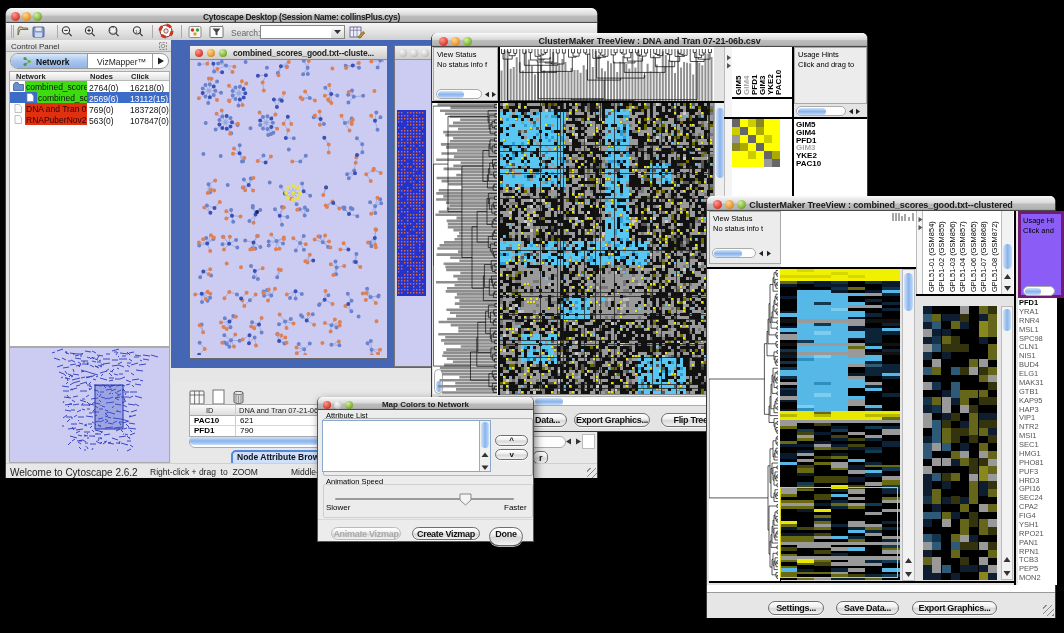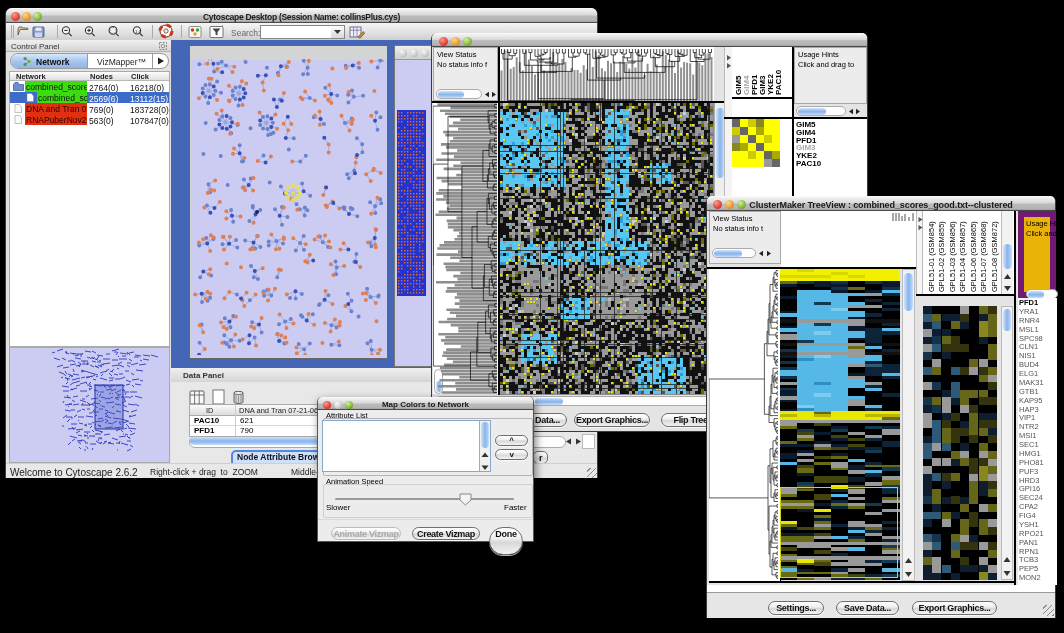--- a/index.html
+++ b/index.html
@@ -177,27 +177,30 @@
     <div class="abs" style="left:223px;top:5px;width:210px;height:320px;background:#c6c6e8;border:1px solid #777">
       <div class="abs" style="left:0;top:0;width:100%;height:13px;background:linear-gradient(#efefef,#cfcfcf);border-bottom:1px solid #999">
         <div class="light lgr" style="left:4px;top:2.5px;width:8px;height:8px"></div>
         <div class="light lgr" style="left:15px;top:2.5px;width:8px;height:8px"></div>
         <div class="light lgr" style="left:26px;top:2.5px;width:8px;height:8px"></div>
       </div>
       <div class="abs" style="left:0;top:14px;right:0;bottom:0;background:#ccccf2"></div>
     </div>
 
     <div class="abs" style="left:18px;top:5px;width:197px;height:312px;background:#d4d4d4;border:1px solid #666">
+      <div class="abs" style="left:0;top:0;width:100%;height:13px;background:linear-gradient(#f2f2f2,#cdcdcd);border-bottom:1px solid #888">
+        <div class="light lr" style="left:5px;top:2.5px;width:8px;height:8px"></div>
+        <div class="light lo" style="left:17px;top:2.5px;width:8px;height:8px"></div>
+        <div class="light lg" style="left:29px;top:2.5px;width:8px;height:8px"></div>
+        <div class="tt abs" style="left:30px;right:0;top:2px;text-align:center;font-size:8.5px;font-weight:bold;color:#222;letter-spacing:-0.2px">combined_scores_good.txt--cluste...</div>
+      </div>
       <div class="abs" style="left:1px;top:14px;width:196px;height:297px;background:#ccccf2"></div>
     </div>
   </div>
 
-  <div class="abs" style="left:165px;top:360px;width:426px;height:14px;background:linear-gradient(#f0f0f0,#d5d5d5);border-bottom:1px solid #b0b0b0">
-    <span class="abs" style="left:12px;top:2.5px;font-size:8px;font-weight:bold;color:#333">Data Panel</span>
-  </div>
   <div class="abs" style="left:165px;top:374px;width:426px;height:81px;background:#e8e8e8">
     <svg class="abs" style="left:18px;top:6px" width="80" height="20">
       <rect x="1" y="3" width="14" height="13" rx="1" fill="#f8f8f8" stroke="#555" stroke-width="0.9"></rect>
       <path d="M1 7h14M5.6 3v13M10.2 3v13" stroke="#555" stroke-width="0.8"></path>
       <rect x="24" y="2" width="11" height="14" fill="#fff" stroke="#666" stroke-width="0.9"></rect>
       <path d="M45 5c0-2 9-2 9 0v9c0 2-9 2-9 0z" fill="#d8d8d8" stroke="#555" stroke-width="0.9"></path>
       <ellipse cx="49.5" cy="5" rx="4.5" ry="1.6" fill="#eee" stroke="#555" stroke-width="0.8"></ellipse>
       <path d="M47 7v8M49.5 7.5v8M52 7v8" stroke="#777" stroke-width="0.7"></path>
     </svg>
 
@@ -252,20 +255,21 @@
   </svg>
 <svg class="abs" style="left:397px;top:110px" width="29" height="186">
     <rect width="29" height="186" fill="#2333cc"></rect>
     <path fill="#d86a40" d="M1 2h1.4v1.4h-1.4zM4 2h1.4v1.4h-1.4zM10 2h1.4v1.4h-1.4zM13 2h1.4v1.4h-1.4zM16 2h1.4v1.4h-1.4zM19 2h1.4v1.4h-1.4zM22 2h1.4v1.4h-1.4zM25 2h1.4v1.4h-1.4zM1 5h1.4v1.4h-1.4zM4 5h1.4v1.4h-1.4zM7 5h1.4v1.4h-1.4zM10 5h1.4v1.4h-1.4zM16 5h1.4v1.4h-1.4zM19 5h1.4v1.4h-1.4zM1 8h1.4v1.4h-1.4zM4 8h1.4v1.4h-1.4zM7 8h1.4v1.4h-1.4zM10 8h1.4v1.4h-1.4zM13 8h1.4v1.4h-1.4zM16 8h1.4v1.4h-1.4zM19 8h1.4v1.4h-1.4zM22 8h1.4v1.4h-1.4zM25 8h1.4v1.4h-1.4zM1 11h1.4v1.4h-1.4zM4 11h1.4v1.4h-1.4zM10 11h1.4v1.4h-1.4zM13 11h1.4v1.4h-1.4zM16 11h1.4v1.4h-1.4zM19 11h1.4v1.4h-1.4zM22 11h1.4v1.4h-1.4zM25 11h1.4v1.4h-1.4zM10 14h1.4v1.4h-1.4zM13 14h1.4v1.4h-1.4zM16 14h1.4v1.4h-1.4zM19 14h1.4v1.4h-1.4zM22 14h1.4v1.4h-1.4zM25 14h1.4v1.4h-1.4zM1 17h1.4v1.4h-1.4zM7 17h1.4v1.4h-1.4zM16 17h1.4v1.4h-1.4zM19 17h1.4v1.4h-1.4zM25 17h1.4v1.4h-1.4zM4 20h1.4v1.4h-1.4zM7 20h1.4v1.4h-1.4zM10 20h1.4v1.4h-1.4zM13 20h1.4v1.4h-1.4zM16 20h1.4v1.4h-1.4zM19 20h1.4v1.4h-1.4zM22 20h1.4v1.4h-1.4zM1 23h1.4v1.4h-1.4zM4 23h1.4v1.4h-1.4zM7 23h1.4v1.4h-1.4zM10 23h1.4v1.4h-1.4zM13 23h1.4v1.4h-1.4zM16 23h1.4v1.4h-1.4zM19 23h1.4v1.4h-1.4zM22 23h1.4v1.4h-1.4zM25 23h1.4v1.4h-1.4zM1 26h1.4v1.4h-1.4zM4 26h1.4v1.4h-1.4zM7 26h1.4v1.4h-1.4zM10 26h1.4v1.4h-1.4zM13 26h1.4v1.4h-1.4zM16 26h1.4v1.4h-1.4zM19 26h1.4v1.4h-1.4zM22 26h1.4v1.4h-1.4zM4 29h1.4v1.4h-1.4zM10 29h1.4v1.4h-1.4zM13 29h1.4v1.4h-1.4zM19 29h1.4v1.4h-1.4zM22 29h1.4v1.4h-1.4zM1 32h1.4v1.4h-1.4zM4 32h1.4v1.4h-1.4zM7 32h1.4v1.4h-1.4zM10 32h1.4v1.4h-1.4zM13 32h1.4v1.4h-1.4zM16 32h1.4v1.4h-1.4zM19 32h1.4v1.4h-1.4zM22 32h1.4v1.4h-1.4zM25 32h1.4v1.4h-1.4zM1 35h1.4v1.4h-1.4zM4 35h1.4v1.4h-1.4zM7 35h1.4v1.4h-1.4zM13 35h1.4v1.4h-1.4zM16 35h1.4v1.4h-1.4zM22 35h1.4v1.4h-1.4zM25 35h1.4v1.4h-1.4zM7 38h1.4v1.4h-1.4zM10 38h1.4v1.4h-1.4zM13 38h1.4v1.4h-1.4zM19 38h1.4v1.4h-1.4zM1 41h1.4v1.4h-1.4zM4 41h1.4v1.4h-1.4zM7 41h1.4v1.4h-1.4zM10 41h1.4v1.4h-1.4zM16 41h1.4v1.4h-1.4zM19 41h1.4v1.4h-1.4zM22 41h1.4v1.4h-1.4zM1 44h1.4v1.4h-1.4zM4 44h1.4v1.4h-1.4zM7 44h1.4v1.4h-1.4zM10 44h1.4v1.4h-1.4zM13 44h1.4v1.4h-1.4zM16 44h1.4v1.4h-1.4zM19 44h1.4v1.4h-1.4zM25 44h1.4v1.4h-1.4zM1 47h1.4v1.4h-1.4zM7 47h1.4v1.4h-1.4zM10 47h1.4v1.4h-1.4zM13 47h1.4v1.4h-1.4zM16 47h1.4v1.4h-1.4zM19 47h1.4v1.4h-1.4zM22 47h1.4v1.4h-1.4zM25 47h1.4v1.4h-1.4zM1 50h1.4v1.4h-1.4zM4 50h1.4v1.4h-1.4zM7 50h1.4v1.4h-1.4zM16 50h1.4v1.4h-1.4zM19 50h1.4v1.4h-1.4zM22 50h1.4v1.4h-1.4zM25 50h1.4v1.4h-1.4zM1 53h1.4v1.4h-1.4zM4 53h1.4v1.4h-1.4zM10 53h1.4v1.4h-1.4zM16 53h1.4v1.4h-1.4zM19 53h1.4v1.4h-1.4zM22 53h1.4v1.4h-1.4zM25 53h1.4v1.4h-1.4zM1 56h1.4v1.4h-1.4zM7 56h1.4v1.4h-1.4zM10 56h1.4v1.4h-1.4zM13 56h1.4v1.4h-1.4zM19 56h1.4v1.4h-1.4zM22 56h1.4v1.4h-1.4zM25 56h1.4v1.4h-1.4zM4 59h1.4v1.4h-1.4zM7 59h1.4v1.4h-1.4zM16 59h1.4v1.4h-1.4zM19 59h1.4v1.4h-1.4zM25 59h1.4v1.4h-1.4zM1 62h1.4v1.4h-1.4zM4 62h1.4v1.4h-1.4zM7 62h1.4v1.4h-1.4zM10 62h1.4v1.4h-1.4zM13 62h1.4v1.4h-1.4zM16 62h1.4v1.4h-1.4zM25 62h1.4v1.4h-1.4zM1 65h1.4v1.4h-1.4zM4 65h1.4v1.4h-1.4zM7 65h1.4v1.4h-1.4zM10 65h1.4v1.4h-1.4zM16 65h1.4v1.4h-1.4zM19 65h1.4v1.4h-1.4zM22 65h1.4v1.4h-1.4zM25 65h1.4v1.4h-1.4zM1 68h1.4v1.4h-1.4zM4 68h1.4v1.4h-1.4zM7 68h1.4v1.4h-1.4zM10 68h1.4v1.4h-1.4zM13 68h1.4v1.4h-1.4zM19 68h1.4v1.4h-1.4zM22 68h1.4v1.4h-1.4zM25 68h1.4v1.4h-1.4zM1 71h1.4v1.4h-1.4zM4 71h1.4v1.4h-1.4zM7 71h1.4v1.4h-1.4zM13 71h1.4v1.4h-1.4zM16 71h1.4v1.4h-1.4zM22 71h1.4v1.4h-1.4zM25 71h1.4v1.4h-1.4zM1 74h1.4v1.4h-1.4zM4 74h1.4v1.4h-1.4zM16 74h1.4v1.4h-1.4zM19 74h1.4v1.4h-1.4zM22 74h1.4v1.4h-1.4zM25 74h1.4v1.4h-1.4zM1 77h1.4v1.4h-1.4zM10 77h1.4v1.4h-1.4zM16 77h1.4v1.4h-1.4zM19 77h1.4v1.4h-1.4zM22 77h1.4v1.4h-1.4zM25 77h1.4v1.4h-1.4zM1 80h1.4v1.4h-1.4zM4 80h1.4v1.4h-1.4zM7 80h1.4v1.4h-1.4zM10 80h1.4v1.4h-1.4zM13 80h1.4v1.4h-1.4zM22 80h1.4v1.4h-1.4zM25 80h1.4v1.4h-1.4zM1 83h1.4v1.4h-1.4zM7 83h1.4v1.4h-1.4zM10 83h1.4v1.4h-1.4zM13 83h1.4v1.4h-1.4zM16 83h1.4v1.4h-1.4zM19 83h1.4v1.4h-1.4zM22 83h1.4v1.4h-1.4zM25 83h1.4v1.4h-1.4zM1 86h1.4v1.4h-1.4zM4 86h1.4v1.4h-1.4zM10 86h1.4v1.4h-1.4zM13 86h1.4v1.4h-1.4zM16 86h1.4v1.4h-1.4zM19 86h1.4v1.4h-1.4zM22 86h1.4v1.4h-1.4zM25 86h1.4v1.4h-1.4zM1 89h1.4v1.4h-1.4zM10 89h1.4v1.4h-1.4zM13 89h1.4v1.4h-1.4zM16 89h1.4v1.4h-1.4zM19 89h1.4v1.4h-1.4zM22 89h1.4v1.4h-1.4zM25 89h1.4v1.4h-1.4zM1 92h1.4v1.4h-1.4zM4 92h1.4v1.4h-1.4zM7 92h1.4v1.4h-1.4zM10 92h1.4v1.4h-1.4zM13 92h1.4v1.4h-1.4zM16 92h1.4v1.4h-1.4zM19 92h1.4v1.4h-1.4zM22 92h1.4v1.4h-1.4zM25 92h1.4v1.4h-1.4zM1 95h1.4v1.4h-1.4zM7 95h1.4v1.4h-1.4zM13 95h1.4v1.4h-1.4zM16 95h1.4v1.4h-1.4zM19 95h1.4v1.4h-1.4zM22 95h1.4v1.4h-1.4zM1 98h1.4v1.4h-1.4zM4 98h1.4v1.4h-1.4zM10 98h1.4v1.4h-1.4zM16 98h1.4v1.4h-1.4zM19 98h1.4v1.4h-1.4zM22 98h1.4v1.4h-1.4zM25 98h1.4v1.4h-1.4zM4 101h1.4v1.4h-1.4zM7 101h1.4v1.4h-1.4zM10 101h1.4v1.4h-1.4zM22 101h1.4v1.4h-1.4zM25 101h1.4v1.4h-1.4zM1 104h1.4v1.4h-1.4zM10 104h1.4v1.4h-1.4zM13 104h1.4v1.4h-1.4zM16 104h1.4v1.4h-1.4zM19 104h1.4v1.4h-1.4zM22 104h1.4v1.4h-1.4zM25 104h1.4v1.4h-1.4zM1 107h1.4v1.4h-1.4zM7 107h1.4v1.4h-1.4zM10 107h1.4v1.4h-1.4zM13 107h1.4v1.4h-1.4zM16 107h1.4v1.4h-1.4zM19 107h1.4v1.4h-1.4zM22 107h1.4v1.4h-1.4zM25 107h1.4v1.4h-1.4zM1 110h1.4v1.4h-1.4zM4 110h1.4v1.4h-1.4zM10 110h1.4v1.4h-1.4zM16 110h1.4v1.4h-1.4zM22 110h1.4v1.4h-1.4zM25 110h1.4v1.4h-1.4zM1 113h1.4v1.4h-1.4zM4 113h1.4v1.4h-1.4zM7 113h1.4v1.4h-1.4zM10 113h1.4v1.4h-1.4zM13 113h1.4v1.4h-1.4zM19 113h1.4v1.4h-1.4zM22 113h1.4v1.4h-1.4zM25 113h1.4v1.4h-1.4zM7 116h1.4v1.4h-1.4zM16 116h1.4v1.4h-1.4zM19 116h1.4v1.4h-1.4zM22 116h1.4v1.4h-1.4zM25 116h1.4v1.4h-1.4zM1 119h1.4v1.4h-1.4zM4 119h1.4v1.4h-1.4zM7 119h1.4v1.4h-1.4zM13 119h1.4v1.4h-1.4zM16 119h1.4v1.4h-1.4zM22 119h1.4v1.4h-1.4zM25 119h1.4v1.4h-1.4zM1 122h1.4v1.4h-1.4zM4 122h1.4v1.4h-1.4zM7 122h1.4v1.4h-1.4zM10 122h1.4v1.4h-1.4zM19 122h1.4v1.4h-1.4zM22 122h1.4v1.4h-1.4zM25 122h1.4v1.4h-1.4zM1 125h1.4v1.4h-1.4zM10 125h1.4v1.4h-1.4zM13 125h1.4v1.4h-1.4zM16 125h1.4v1.4h-1.4zM19 125h1.4v1.4h-1.4zM25 125h1.4v1.4h-1.4zM1 128h1.4v1.4h-1.4zM4 128h1.4v1.4h-1.4zM7 128h1.4v1.4h-1.4zM10 128h1.4v1.4h-1.4zM13 128h1.4v1.4h-1.4zM16 128h1.4v1.4h-1.4zM19 128h1.4v1.4h-1.4zM22 128h1.4v1.4h-1.4zM25 128h1.4v1.4h-1.4zM1 131h1.4v1.4h-1.4zM4 131h1.4v1.4h-1.4zM7 131h1.4v1.4h-1.4zM10 131h1.4v1.4h-1.4zM13 131h1.4v1.4h-1.4zM16 131h1.4v1.4h-1.4zM19 131h1.4v1.4h-1.4zM22 131h1.4v1.4h-1.4zM25 131h1.4v1.4h-1.4zM1 134h1.4v1.4h-1.4zM4 134h1.4v1.4h-1.4zM7 134h1.4v1.4h-1.4zM10 134h1.4v1.4h-1.4zM13 134h1.4v1.4h-1.4zM16 134h1.4v1.4h-1.4zM22 134h1.4v1.4h-1.4zM1 137h1.4v1.4h-1.4zM4 137h1.4v1.4h-1.4zM13 137h1.4v1.4h-1.4zM16 137h1.4v1.4h-1.4zM22 137h1.4v1.4h-1.4zM4 140h1.4v1.4h-1.4zM7 140h1.4v1.4h-1.4zM10 140h1.4v1.4h-1.4zM13 140h1.4v1.4h-1.4zM16 140h1.4v1.4h-1.4zM22 140h1.4v1.4h-1.4zM25 140h1.4v1.4h-1.4zM1 143h1.4v1.4h-1.4zM4 143h1.4v1.4h-1.4zM7 143h1.4v1.4h-1.4zM10 143h1.4v1.4h-1.4zM13 143h1.4v1.4h-1.4zM16 143h1.4v1.4h-1.4zM25 143h1.4v1.4h-1.4zM1 146h1.4v1.4h-1.4zM4 146h1.4v1.4h-1.4zM7 146h1.4v1.4h-1.4zM10 146h1.4v1.4h-1.4zM13 146h1.4v1.4h-1.4zM16 146h1.4v1.4h-1.4zM19 146h1.4v1.4h-1.4zM22 146h1.4v1.4h-1.4zM25 146h1.4v1.4h-1.4zM1 149h1.4v1.4h-1.4zM4 149h1.4v1.4h-1.4zM7 149h1.4v1.4h-1.4zM10 149h1.4v1.4h-1.4zM13 149h1.4v1.4h-1.4zM25 149h1.4v1.4h-1.4zM1 152h1.4v1.4h-1.4zM7 152h1.4v1.4h-1.4zM10 152h1.4v1.4h-1.4zM13 152h1.4v1.4h-1.4zM16 152h1.4v1.4h-1.4zM19 152h1.4v1.4h-1.4zM22 152h1.4v1.4h-1.4zM25 152h1.4v1.4h-1.4zM1 155h1.4v1.4h-1.4zM4 155h1.4v1.4h-1.4zM10 155h1.4v1.4h-1.4zM13 155h1.4v1.4h-1.4zM16 155h1.4v1.4h-1.4zM19 155h1.4v1.4h-1.4zM22 155h1.4v1.4h-1.4zM25 155h1.4v1.4h-1.4zM1 158h1.4v1.4h-1.4zM4 158h1.4v1.4h-1.4zM13 158h1.4v1.4h-1.4zM19 158h1.4v1.4h-1.4zM22 158h1.4v1.4h-1.4zM25 158h1.4v1.4h-1.4zM1 161h1.4v1.4h-1.4zM10 161h1.4v1.4h-1.4zM16 161h1.4v1.4h-1.4zM19 161h1.4v1.4h-1.4zM25 161h1.4v1.4h-1.4zM7 164h1.4v1.4h-1.4zM10 164h1.4v1.4h-1.4zM13 164h1.4v1.4h-1.4zM16 164h1.4v1.4h-1.4zM19 164h1.4v1.4h-1.4zM22 164h1.4v1.4h-1.4zM25 164h1.4v1.4h-1.4zM1 167h1.4v1.4h-1.4zM4 167h1.4v1.4h-1.4zM7 167h1.4v1.4h-1.4zM10 167h1.4v1.4h-1.4zM13 167h1.4v1.4h-1.4zM16 167h1.4v1.4h-1.4zM22 167h1.4v1.4h-1.4zM25 167h1.4v1.4h-1.4zM1 170h1.4v1.4h-1.4zM4 170h1.4v1.4h-1.4zM7 170h1.4v1.4h-1.4zM10 170h1.4v1.4h-1.4zM16 170h1.4v1.4h-1.4zM19 170h1.4v1.4h-1.4zM22 170h1.4v1.4h-1.4zM1 173h1.4v1.4h-1.4zM4 173h1.4v1.4h-1.4zM7 173h1.4v1.4h-1.4zM10 173h1.4v1.4h-1.4zM13 173h1.4v1.4h-1.4zM16 173h1.4v1.4h-1.4zM19 173h1.4v1.4h-1.4zM22 173h1.4v1.4h-1.4zM25 173h1.4v1.4h-1.4zM1 176h1.4v1.4h-1.4zM7 176h1.4v1.4h-1.4zM10 176h1.4v1.4h-1.4zM16 176h1.4v1.4h-1.4zM22 176h1.4v1.4h-1.4zM1 179h1.4v1.4h-1.4zM4 179h1.4v1.4h-1.4zM7 179h1.4v1.4h-1.4zM10 179h1.4v1.4h-1.4zM16 179h1.4v1.4h-1.4zM19 179h1.4v1.4h-1.4zM22 179h1.4v1.4h-1.4zM25 179h1.4v1.4h-1.4zM1 182h1.4v1.4h-1.4zM4 182h1.4v1.4h-1.4zM10 182h1.4v1.4h-1.4zM13 182h1.4v1.4h-1.4zM16 182h1.4v1.4h-1.4zM19 182h1.4v1.4h-1.4zM22 182h1.4v1.4h-1.4zM25 182h1.4v1.4h-1.4z"></path>
   </svg>
 <div class="win" id="tv1" style="left:431px;top:33px;width:437px;height:399px;background:#e4e4e4;border-radius:6px 6px 0 0;border:1px solid #3a3a3a;border-top:none">
   <div class="titlebar" style="height:14px;border-radius:5px 5px 0 0">
     <div class="light lr" style="left:7px;top:3px;width:9px;height:9px"></div>
     <div class="light lo" style="left:19px;top:3px;width:9px;height:9px"></div>
     <div class="light lg" style="left:31px;top:3px;width:9px;height:9px"></div>
+    <div class="tt" style="top:2px;font-size:9px;letter-spacing:-0.1px">ClusterMaker TreeView : DNA and Tran 07-21-06b.csv</div>
   </div>
 
   <div class="panel" style="left:1px;top:14px;width:65px;height:54px;background:#ececec;border:1px solid #a8a8a8">
     <div class="abs" style="left:3px;top:2px;font-size:7.5px;color:#000;white-space:nowrap">View Status</div>
     <div class="abs" style="left:3px;top:12px;font-size:7.5px;color:#000;white-space:nowrap">No status info f</div>
     <div class="sbtrack" style="left:2px;top:41px;width:46px;height:10px"></div>
     <div class="sbthumbh" style="left:4px;top:42.5px;width:26px;height:7px"></div>
     <svg class="abs" style="left:48px;top:41px" width="17" height="11">
         <path d="M3 5.5 7 2.8v5.4z" fill="#222"></path>
         <path d="M10 2.8l4 2.7-4 2.7z" fill="#222"></path>
@@ -433,21 +437,21 @@
   </div>
 
   <div class="abs" style="left:294px;top:110px;width:12px;height:274px;background:#f2f2f2;border:1px solid #bbb;box-sizing:border-box">
     <div class="sbthumbv" style="left:1px;top:2px;width:8px;height:22px"></div>
     <svg class="abs" style="left:0;top:248px" width="10" height="24">
         <path d="M5 2 8.5 7H1.5z" fill="#333"></path>
         <path d="M5 21 1.5 16h7z" fill="#333"></path>
       </svg>
   </div>
 
-  <div class="panel" style="left:311px;top:15px;width:38px;height:87px;background:#eab308;border:6px solid #701a75">
+  <div class="panel" style="left:311px;top:15px;width:46px;height:87px;background:#8b5cf6;border:3px solid #701a75">
     <div class="abs" style="left:2px;top:2px;font-size:7.5px;color:#000;white-space:nowrap">Usage Hi</div>
     <div class="abs" style="left:2px;top:12px;font-size:7.5px;color:#000;white-space:nowrap">Click and</div>
     <div class="sbtrack" style="left:2px;top:72px;width:32px;height:10px"></div>
     <div class="sbthumbh" style="left:3.5px;top:73.5px;width:16px;height:7px"></div>
   </div>
 
   <div class="abs" style="left:311px;top:102px;width:39px;height:287px;background:#fff">
     <div style="position:absolute;left:1px;top:1px;font-size:7.5px;line-height:8.87px;color:#555"><b style="color:#000">PFD1</b><br>YRA1<br>RNR4<br>MSL1<br>SPC98<br>CLN1<br>NIS1<br>BUD4<br>ELG1<br>MAK31<br>GTB1<br>KAP95<br>HAP3<br>VIP1<br>NTR2<br>MSI1<br>SEC1<br>HMG1<br>PHO81<br>PUF3<br>HRD3<br>GPI16<br>SEC24<br>CPA2<br>FIG4<br>YSH1<br>RPO21<br>PAN1<br>RPN1<br>TCB3<br>PEP5<br>MON2</div>
   </div>
 
@@ -520,14 +524,14 @@
   <div class="abs" style="left:5px;top:87px;width:208px;height:32px;border:1px solid #cfcfcf;border-radius:2px"></div>
   <div class="abs" style="left:17px;top:101px;width:179px;height:2px;background:#9a9a9a;border-radius:2px"></div>
   <svg class="abs" style="left:140px;top:95px" width="15" height="15">
       <path d="M2 2h11v6l-5.5 5L2 8z" fill="#f4f4f4" stroke="#888" stroke-width="1"></path>
     </svg>
   <div class="abs" style="left:8px;top:106px;font-size:8px;color:#000">Slower</div>
   <div class="abs" style="left:186px;top:106px;font-size:8px;color:#000">Faster</div>
   <div class="abs" style="left:0;top:122px;width:215px;height:1px;background:#d8d8d8"></div>
   <div class="pillbtn" style="left:13px;top:130px;width:70px;height:13px;font-size:9px;line-height:12px;color:#aaa;border-color:#bbb">Animate Vizmap</div>
   <div class="pillbtn" style="left:94px;top:130px;width:68px;height:13px;font-size:9px;line-height:12px">Create Vizmap</div>
-  <div class="pillbtn" style="left:171px;top:130px;width:34px;height:28px;font-size:9px;line-height:12px">Done</div>
+  <div class="pillbtn" style="left:171px;top:130px;width:34px;height:19px;font-size:9px;line-height:12px">Done</div>
 </div>
 
 </body></html>

